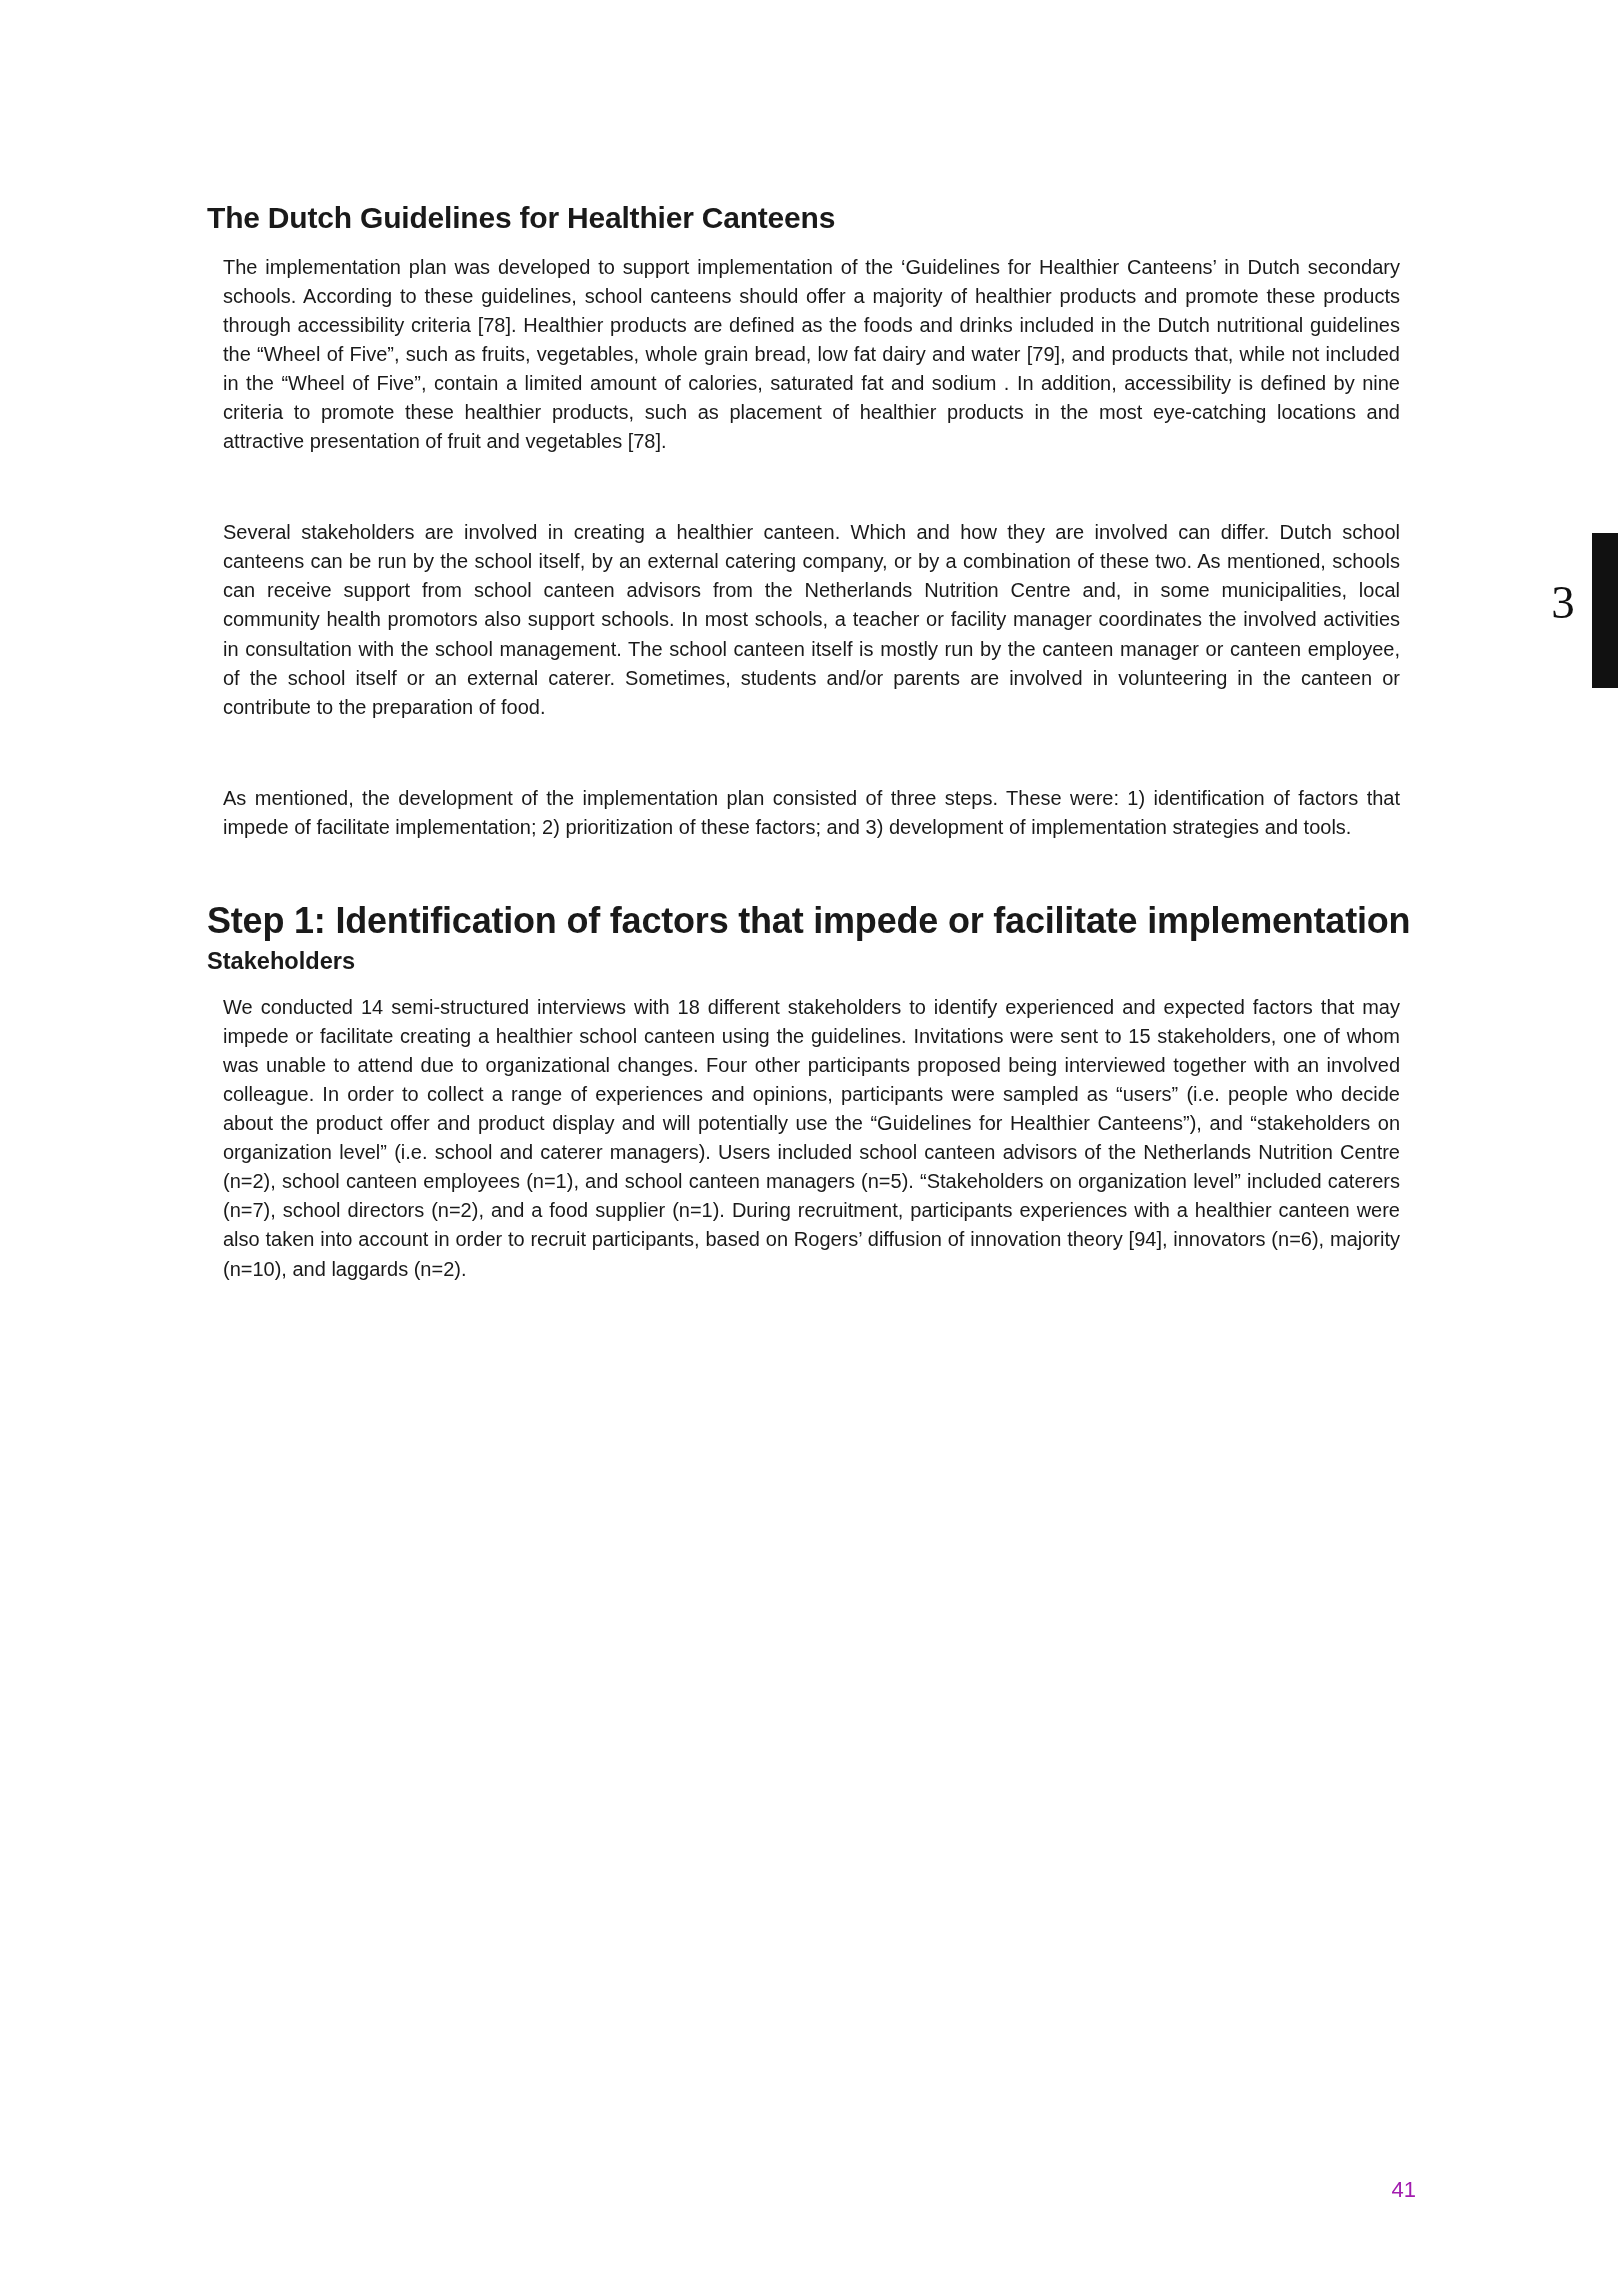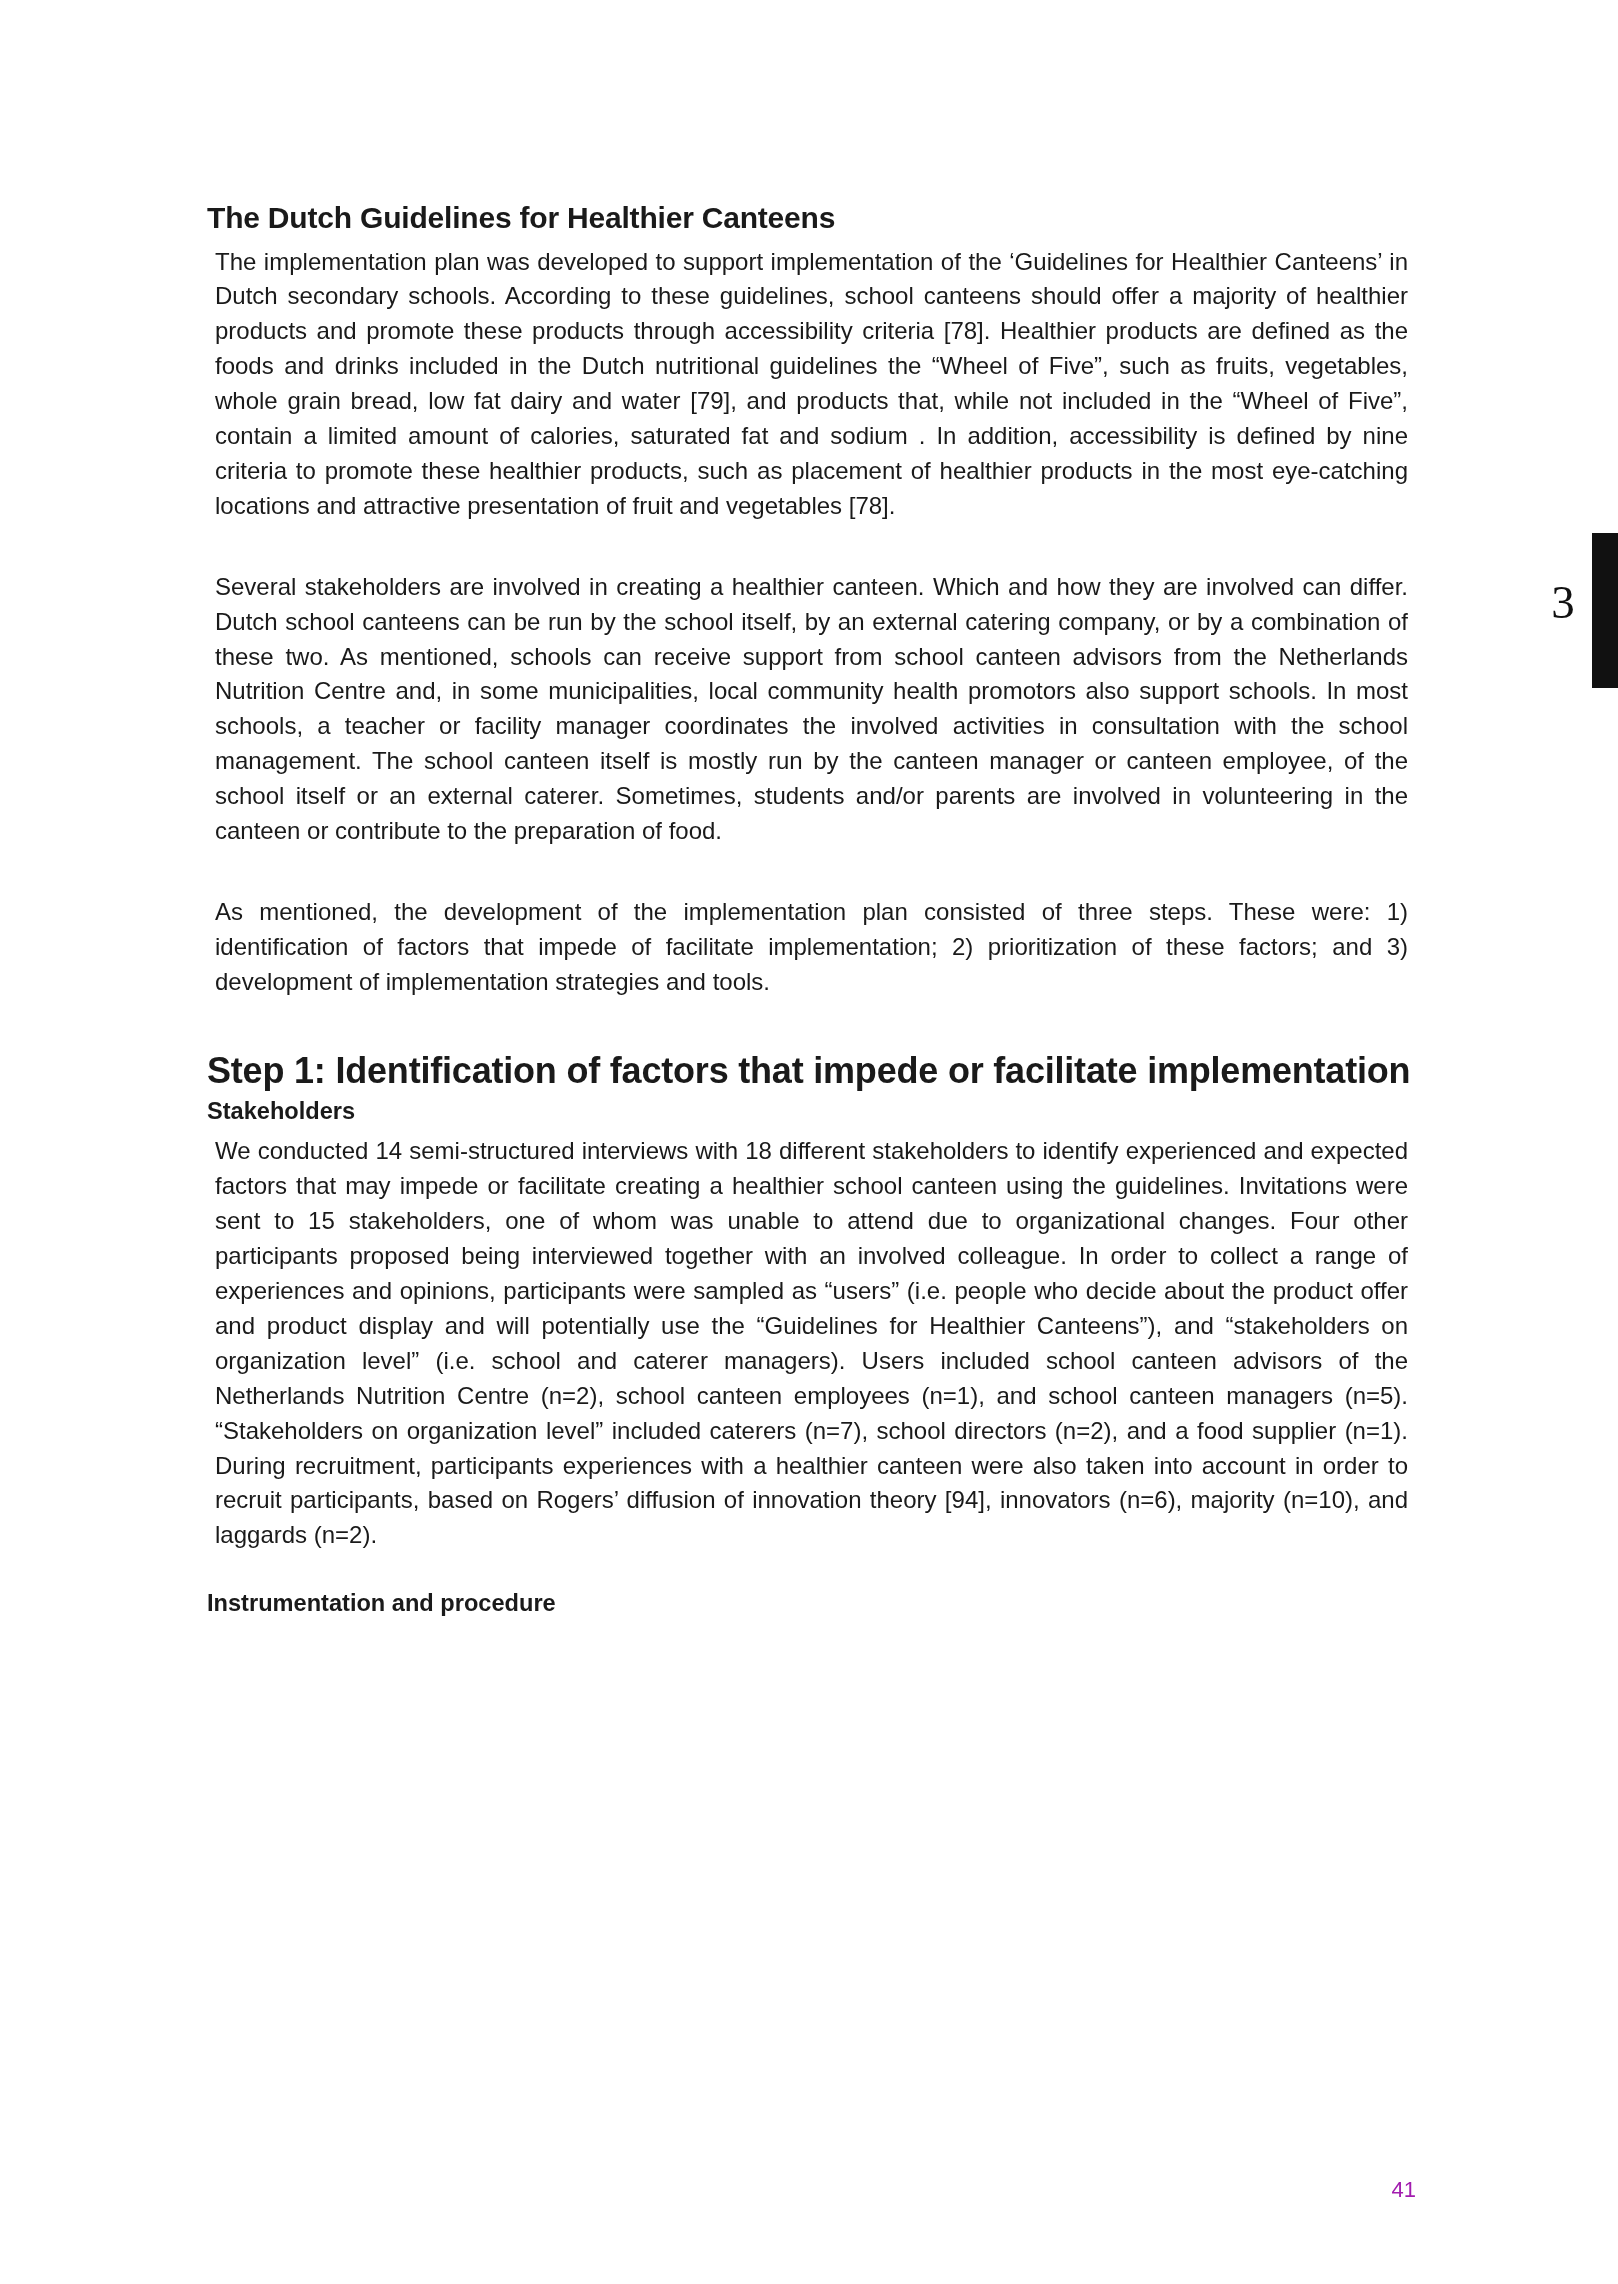--- a/index.html
+++ b/index.html
@@ -41,23 +41,23 @@
     line-height: 1.25;
     letter-spacing: -0.2px;
   }
   h3.minor-title {
     font-size: 23.6px;
     font-weight: bold;
     margin: 0 0 1.5px 0;
     line-height: 1.3;
   }
   p.body-text {
-    font-size: 24px;
+    font-size: 20px;
     line-height: 1.455;
-    margin: 8px;
+    margin: 16px;
     text-align: justify;
     text-justify: inter-word;
     hyphens: none;
   }
   .gap {
     height: 30px;
   }
   .gap-small {
     height: 27px;
   }
@@ -116,21 +116,20 @@
     <div class="gap-section"></div>
 
     <h2 class="sub-title">Step 1: Identification of factors that impede or facilitate implementation</h2>
 
     <h3 class="minor-title">Stakeholders</h3>
 
     <p class="body-text">We conducted 14 semi-structured interviews with 18 different stakeholders to identify experienced and expected factors that may impede or facilitate creating a healthier school canteen using the guidelines. Invitations were sent to 15 stakeholders, one of whom was unable to attend due to organizational changes. Four other participants proposed being interviewed together with an involved colleague. In order to collect a range of experiences and opinions, participants were sampled as “users” (i.e. people who decide about the product offer and product display and will potentially use the “Guidelines for Healthier Canteens”), and “stakeholders on organization level” (i.e. school and caterer managers). Users included school canteen advisors of the Netherlands Nutrition Centre (n=2), school canteen employees (n=1), and school canteen managers (n=5). “Stakeholders on organization level” included caterers (n=7), school directors (n=2), and a food supplier (n=1). During recruitment, participants experiences with a healthier canteen were also taken into account in order to recruit participants, based on Rogers’ diffusion of innovation theory [94], innovators (n=6), majority (n=10), and laggards (n=2).</p>
 
     <div class="gap-small"></div>
 
-    <h3 class="minor-title">Instrumentation and procedure</h3>
 
 
   </div>
 
   <div class="chapter-tab"></div>
   <div class="chapter-number">3</div>
 
   <div class="page-number">41</div>
 
 </div>

